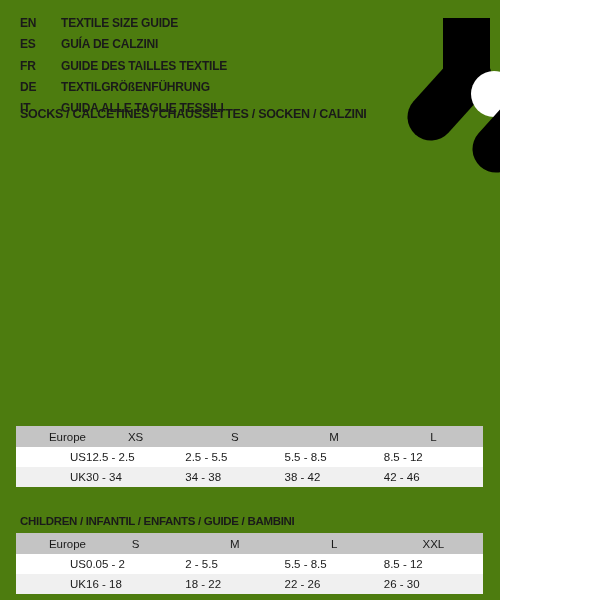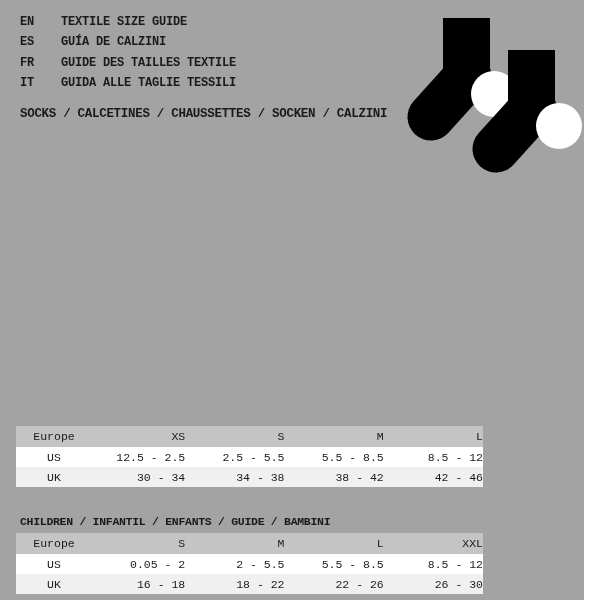--- a/index.html
+++ b/index.html
@@ -1,23 +1,23 @@
 <!DOCTYPE html>
 <html><head>
 <meta charset="utf-8">
 <style>
   * { margin: 0; padding: 0; box-sizing: border-box; }
   html, body { background: #ffffff; }
   .page {
     position: relative;
-    width: 584px;
+    width: 500px;
     height: 600px;
-    background: #a3a3a3;
+    background: #4d7c0f;
     overflow: hidden;
-    font-family: Liberation Mono, monospace;
+    font-family: Liberation Sans, sans-serif;
     color: #1a1a1a;
   }
 
   
   .lang-list { position: absolute; left: 20px; top: 12px; }
   .lang-row { line-height: 19.3px; white-space: nowrap; }
   .lang-code {
     display: inline-block; width: 41px;
     font-size: 12px; font-weight: bold; letter-spacing: -0.2px;
   }
@@ -47,38 +47,41 @@
     position: absolute; left: 16px;
     width: 467px; table-layout: fixed; border-collapse: collapse;
     font-size: 11.5px; color: #1a1a1a;
   }
   table.size-table.t1 { top: 426px; }
   table.size-table.t2 { top: 533px; }
   col.c0 { width: 70px; }
   tr.head { background: #c4c4c4; height: 21px; }
   tr.data { height: 20px; background: #ffffff; }
   tr.data.alt { background: #f0f0f0; margin-left: 40px; }
-  th { font-weight: normal; text-align: right; padding: 0; }
-  td { text-align: right; padding: 0; }
-  th.left, td.left { text-align: center; padding-left: 6px; }
+  th { font-weight: normal; text-align: center; padding: 0; }
+  td { text-align: left; padding: 0; }
+  th.left, td.left { text-align: right; padding-left: 6px; }
 </style>
 </head>
 <body>
 
 <div class="page">
 
   <div class="lang-list">
     <div class="lang-row">
       <span class="lang-code">EN</span><span class="lang-label">TEXTILE SIZE GUIDE</span>
     </div>
     <div class="lang-row">
       <span class="lang-code">ES</span><span class="lang-label">GUÍA DE CALZINI</span>
     </div>
     <div class="lang-row">
       <span class="lang-code">FR</span><span class="lang-label">GUIDE DES TAILLES TEXTILE</span>
+    </div>
+    <div class="lang-row">
+      <span class="lang-code">DE</span><span class="lang-label">TEXTILGRÖßENFÜHRUNG</span>
     </div>
     <div class="lang-row">
       <span class="lang-code">IT</span><span class="lang-label">GUIDA ALLE TAGLIE TESSILI</span>
     </div>
   </div>
 
   <div class="category">SOCKS / CALCETINES / CHAUSSETTES / SOCKEN / CALZINI</div>
 
   <svg class="socks-svg" viewBox="0 0 210 190" aria-hidden="true">
     <g>

